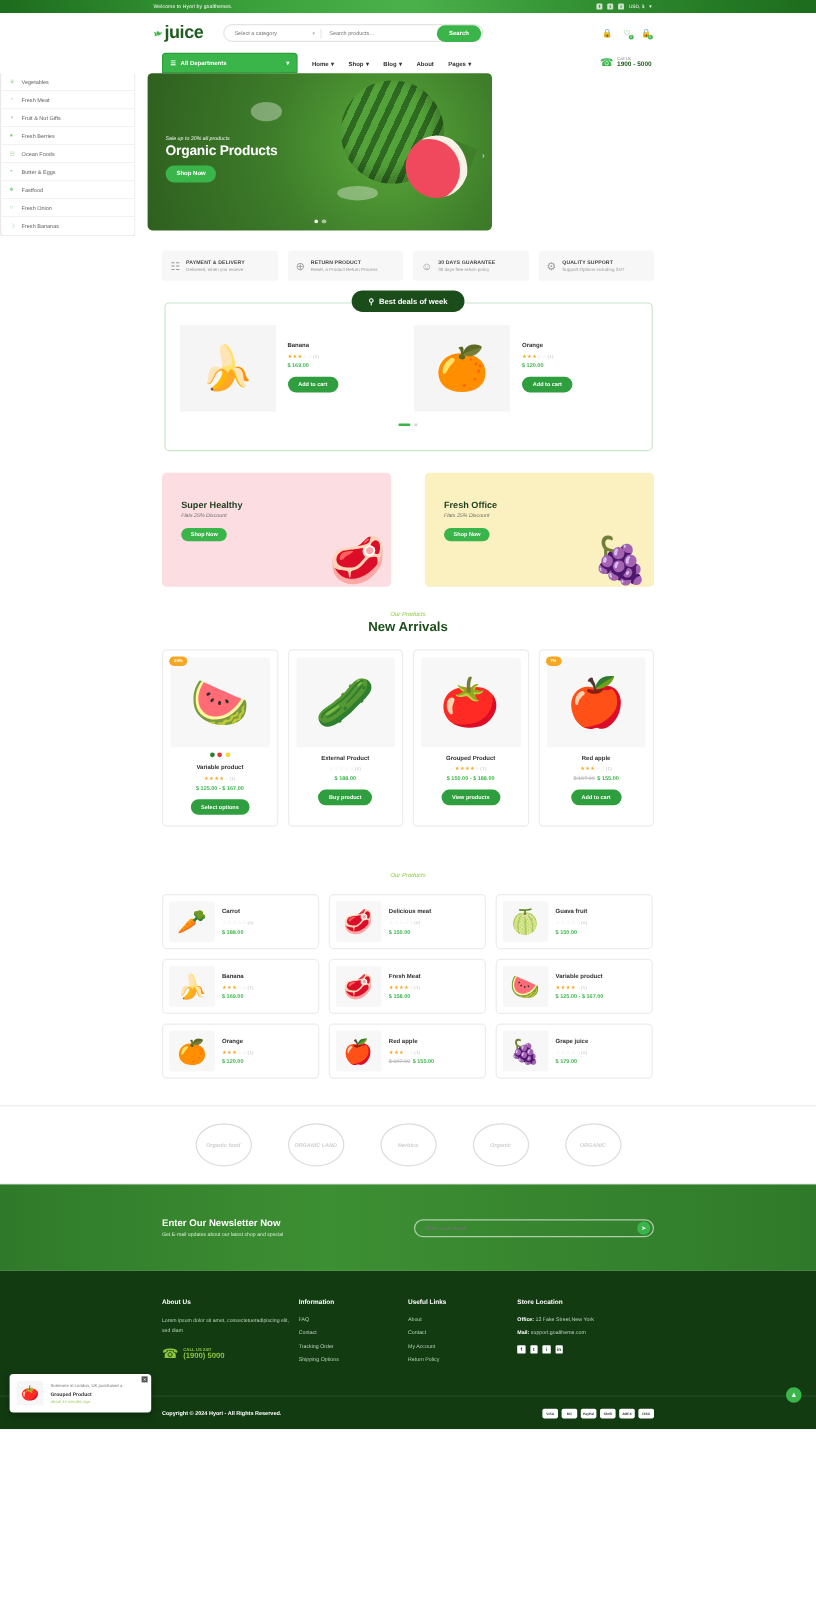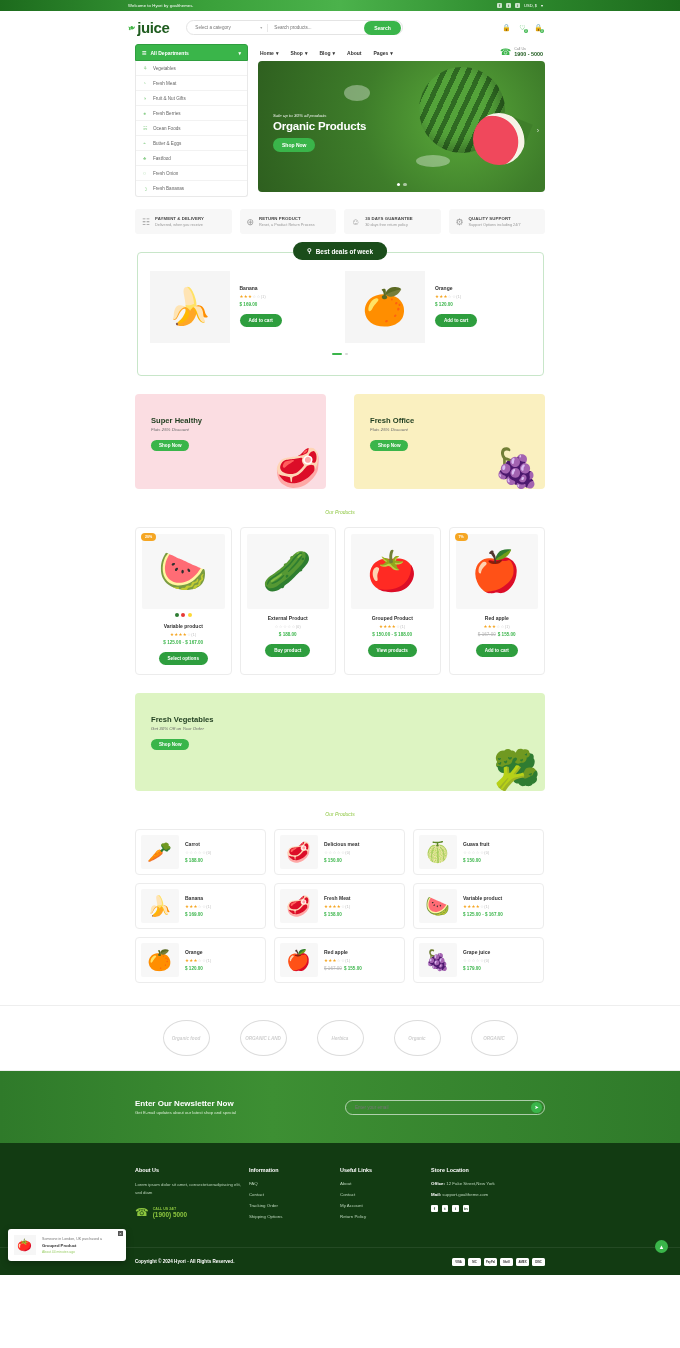--- a/index.html
+++ b/index.html
@@ -50,21 +50,21 @@
     font-size: 5px; font-weight: bold; padding: 0 6px; gap: 4px; }
   .nav { display: flex; gap: 12px; padding: 6px 0 0 12px; font-size: 5px; color: #333; font-weight: bold; }
   .nav span { display: flex; align-items: center; gap: 2px; }
   .callus { margin-left: auto; margin-right: 137px; display: flex; align-items: center;
     gap: 3px; padding-top: 3px; }
   .head-ico { font-size: 9px; color: #3ab54a; }
   .call-lbl { font-size: 3.6px; color: #888; }
   .call-num { font-size: 5.4px; font-weight: bold; color: #1f5c1f; }
 
   
-  .cols { display: flex; margin-left: 135px; width: 410px; }
+  .cols { display: flex; width: 410px; }
   .sidebar { width: 113px; border: 1px solid #e9e9e9; border-top: none; border-radius: 0 0 3px 3px; }
   .cat-item { height: 15px; display: flex; align-items: center; gap: 5px; padding: 0 7px;
     font-size: 4.6px; color: #666; border-bottom: 1px solid #f2f2f2; }
   .cat-item:last-child { border-bottom: none; }
   .cat-ico { color: #8fd08f; font-size: 5px; width: 5px; }
 
   
   .hero { flex: 1; margin-left: 10px; height: 131px; border-radius: 4px; position: relative;
     overflow: hidden; background: radial-gradient(circle at 70% 45%, #5aa93a 0%, #3e7d2a 45%, #2e5f1f 100%); }
   .melon { position: absolute; right: 40px; top: 6px; width: 86px; height: 86px; border-radius: 50%;
@@ -378,20 +378,21 @@
   </div>
 </div>
 
 <div class="promos" id="promos-top">
     <div class="promo pink"><div class="promo-t">Super Healthy</div><div class="promo-s">Flats 25% Discount</div><span class="shopnow" style="margin-top:8px;font-size:4.6px;padding:3px 8px">Shop Now</span><span class="promo-art">🥩</span></div>
     <div class="promo cream"><div class="promo-t">Fresh Office</div><div class="promo-s">Flats 25% Discount</div><span class="shopnow" style="margin-top:8px;font-size:4.6px;padding:3px 8px">Shop Now</span><span class="promo-art">🍇</span></div>
   </div>
 
 <div class="sec-head">
   <div class="sec-sub">Our Products</div>
+  <div class="sec-title">New Arrivals</div>
 </div>
 <div class="grid4" id="arrivals">
     <div class="card">
       <span class="sale-badge">20%</span>
       <div class="card-img">🍉</div>
       <div class="swatches">
         <span class="sw" style="background:#2e7d32"></span>
         <span class="sw" style="background:#e53935"></span>
         <span class="sw" style="background:#fdd835"></span>
       </div>
@@ -406,21 +407,20 @@
       <div class="card-body"><div class="p-name">Grouped Product</div><div class="stars">★★★★<span class="off">☆</span><span class="rv">(1)</span></div><div class="p-price">$ 150.00 - $ 188.00</div><button class="cart-btn">View products</button></div>
     </div>
     <div class="card">
       <span class="sale-badge">7%</span>
       <div class="card-img">🍎</div>
       <div class="card-body"><div class="p-name">Red apple</div><div class="stars">★★★<span class="off">☆</span><span class="off">☆</span><span class="rv">(1)</span></div><div class="p-price"><span class="p-old">$ 167.00</span>$ 155.00</div><button class="cart-btn">Add to cart</button></div>
     </div>
   </div>
 
 <div class="promos" id="promos-mid" style="margin-top:18px">
-    <div class="promo mint"><div class="promo-t">Fresh Vegetables</div><div class="promo-s">Get 30% Off on Your Order</div><span class="shopnow" style="margin-top:8px;font-size:4.6px;padding:3px 8px">Shop Now</span><span class="promo-art">🥦</span></div>
   </div>
 
 <div class="sec-head">
   <div class="sec-sub">Our Products</div>
 </div>
 <div class="grid3" id="bestsellers">
     <div class="bs-card">
       <div class="bs-img">🥕</div>
       <div class="bs-info">
         <div class="p-name">Carrot</div>

